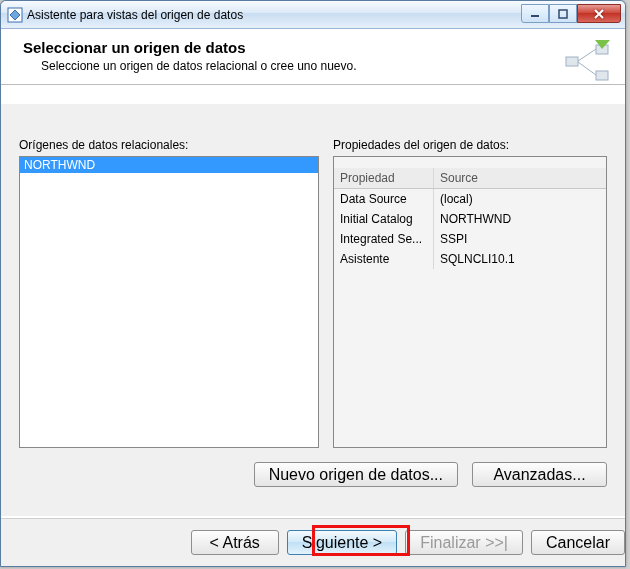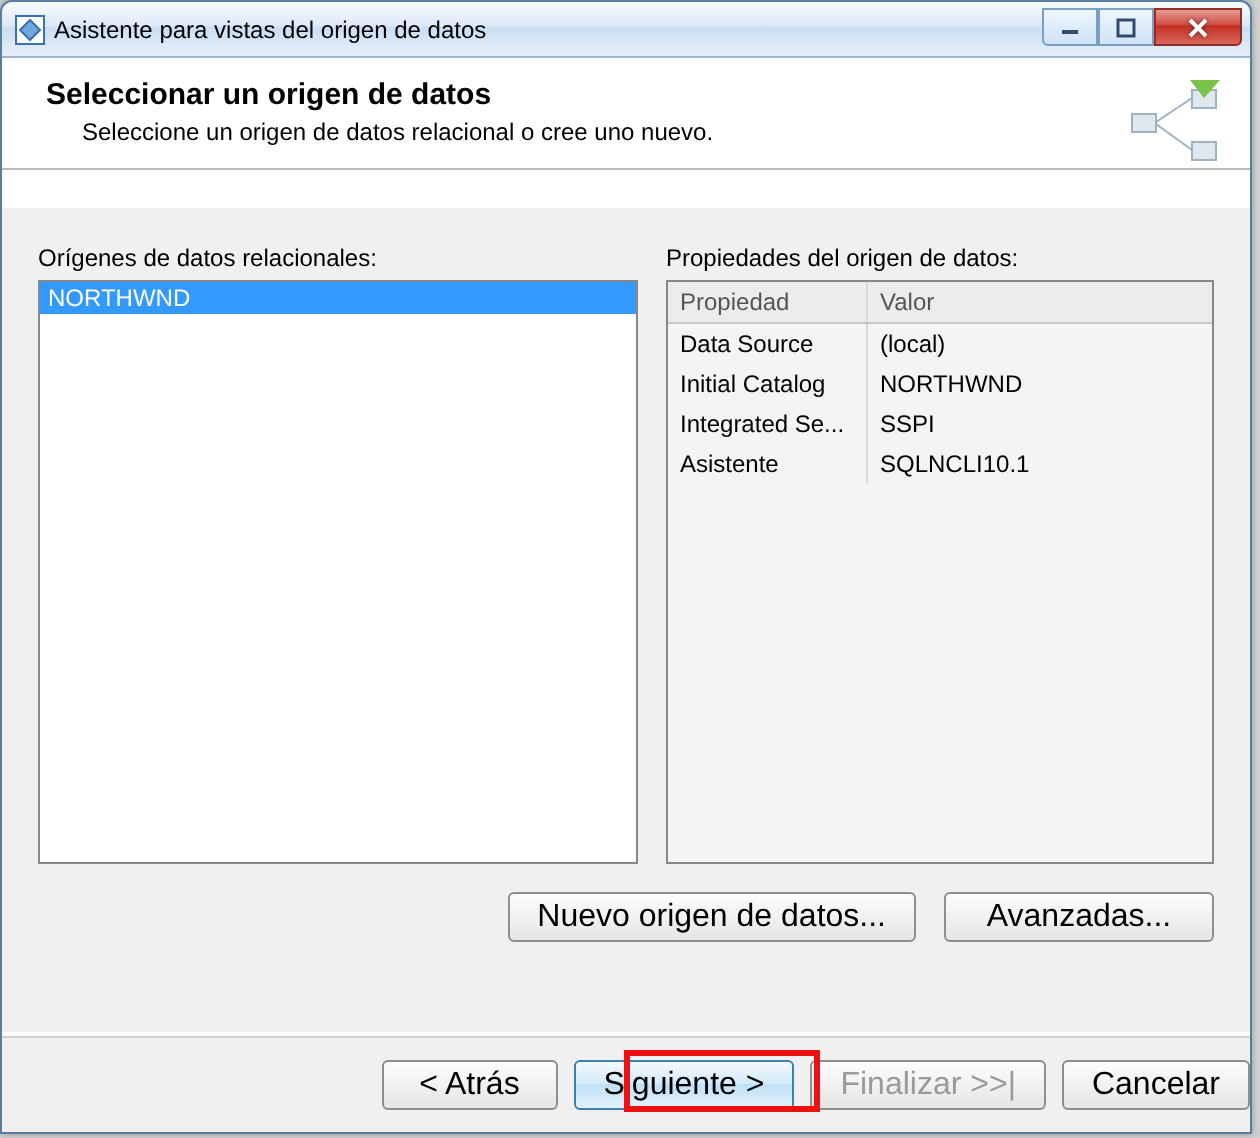--- a/index.html
+++ b/index.html
@@ -74,21 +74,21 @@
   .wizard-header .header-graphic {
     position: absolute;
     right: 10px; top: 8px;
     width: 55px; height: 55px;
   }
 
   .content {
     position: absolute;
     left: 0; right: 0;
     top: 103px; bottom: 50px;
-    padding: 18px 18px 10px 18px;
+    padding: 34px 18px 10px 18px;
     background: #f0f0f0;
   }
   .cols { display: flex; gap: 14px; height: 310px; }
   .col { display: flex; flex-direction: column; }
   .col.left { flex: 0 0 300px; }
   .col.right { flex: 1; }
   .col-label { font-size: 12px; margin-bottom: 4px; color: #000; }
   .listbox {
     flex: 1;
     border: 1px solid #888;
@@ -104,21 +104,21 @@
     background: #3399ff;
     color: #fff;
   }
   .propgrid {
     flex: 1;
     border: 1px solid #888;
     background: #f4f4f4;
     overflow: auto;
   }
   .prop-row { display: flex; font-size: 12px; line-height: 18px; }
-  .prop-row.header { background: #ececec; font-weight: normal; color: #555; border-bottom: 1px solid #c8c8c8; }
+  .prop-row.header { background: #ececec; font-weight: normal; color: #555; border-bottom: 1px solid #c8c8c8; margin-top: 11px; }
   .prop-cell { padding: 1px 6px; border-right: 1px solid #d8d8d8; }
   .prop-cell.name { width: 100px; }
   .prop-cell.value { flex: 1; border-right: none; }
 
   .mid-buttons {
     display: flex;
     justify-content: flex-end;
     gap: 14px;
     margin-top: 14px;
   }
@@ -211,21 +211,21 @@
         <div class="col-label">Orígenes de datos relacionales:</div>
         <div class="listbox" id="sources-list">
             <div class="listitem selected">NORTHWND</div>
           </div>
       </div>
       <div class="col right">
         <div class="col-label">Propiedades del origen de datos:</div>
         <div class="propgrid" id="prop-grid">
             <div class="prop-row header">
               <div class="prop-cell name">Propiedad</div>
-              <div class="prop-cell value">Valor</div>
+              <div class="prop-cell value">Source</div>
             </div>
             <div class="prop-row">
               <div class="prop-cell name">Data Source</div>
               <div class="prop-cell value">(local)</div>
             </div>
             <div class="prop-row">
               <div class="prop-cell name">Initial Catalog</div>
               <div class="prop-cell value">NORTHWND</div>
             </div>
             <div class="prop-row">

